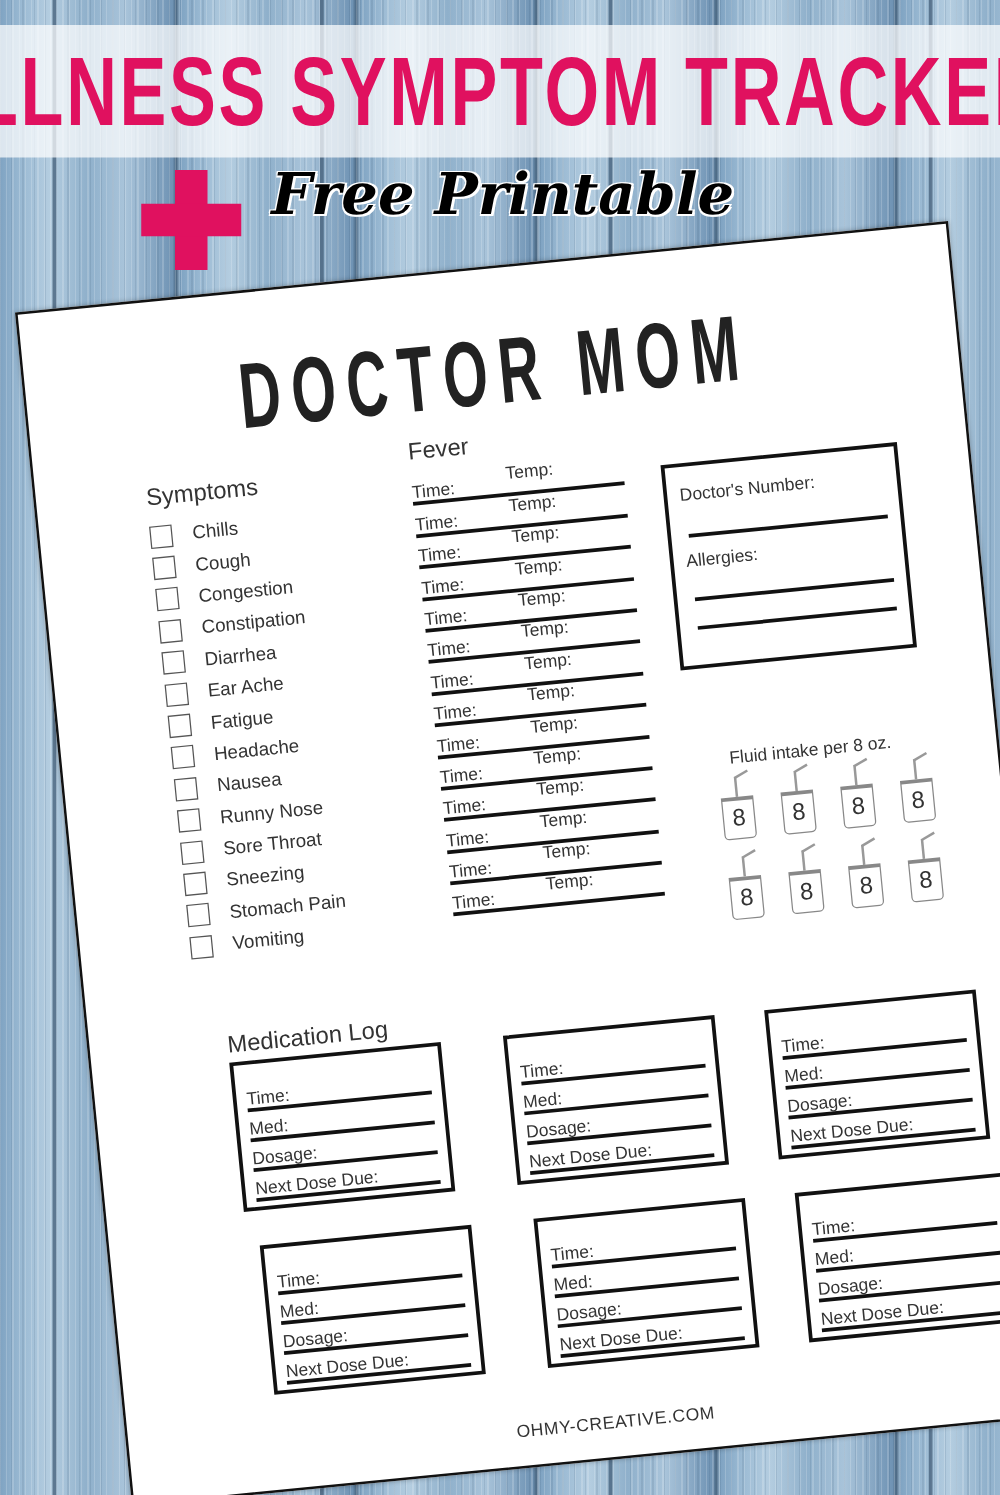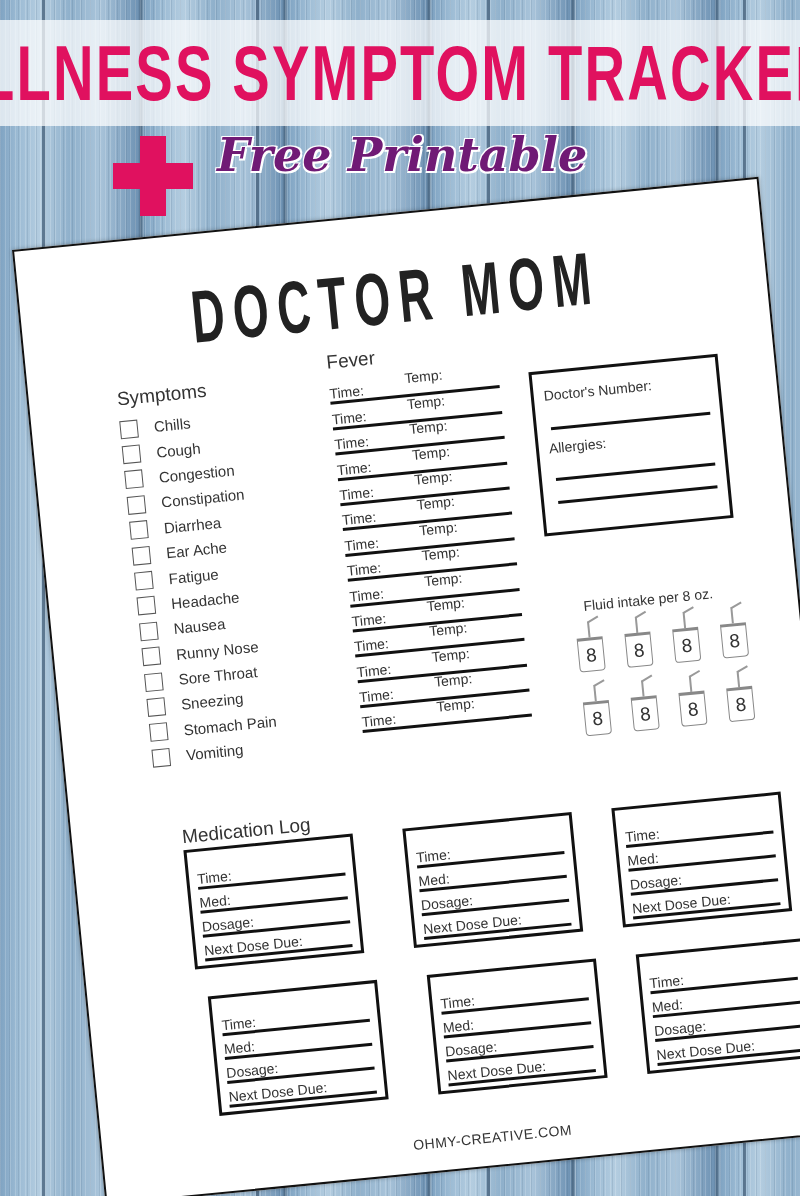--- a/index.html
+++ b/index.html
@@ -31,21 +31,21 @@
     font-size:78px; color:#e0115f; letter-spacing:3px;
     transform:scaleX(0.72); white-space:nowrap; line-height:1;
   }
   .plus-icon { position:absolute; left:113px; top:136px; width:80px; height:80px; }
   .plus-icon::before, .plus-icon::after { content:""; position:absolute; background:#e0115f; }
   .plus-icon::before { left:27px; top:0; width:26px; height:80px; }
   .plus-icon::after { left:0; top:27px; width:80px; height:26px; }
   .subtitle {
     position:absolute; left:217px; top:128px;
     font-family:"DejaVu Serif", serif; font-style:italic; font-weight:700;
-    font-size:46px; color:#701a75;
+    font-size:46px; color:#000000;
     text-shadow: 2px 2px 0 #fff, -1px -1px 0 #fff, 2px -1px 0 #fff, -1px 2px 0 #fff;
   }
 
   .paper {
     position:absolute; left:12px; top:250px; width:750px; height:960px;
     background:#fff; border:2px solid #111; box-sizing:border-box;
     transform-origin:0 0; transform:rotate(-5.6deg);
     box-shadow: 0 0 4px rgba(0,0,0,0.3);
   }
   .doc-title {

